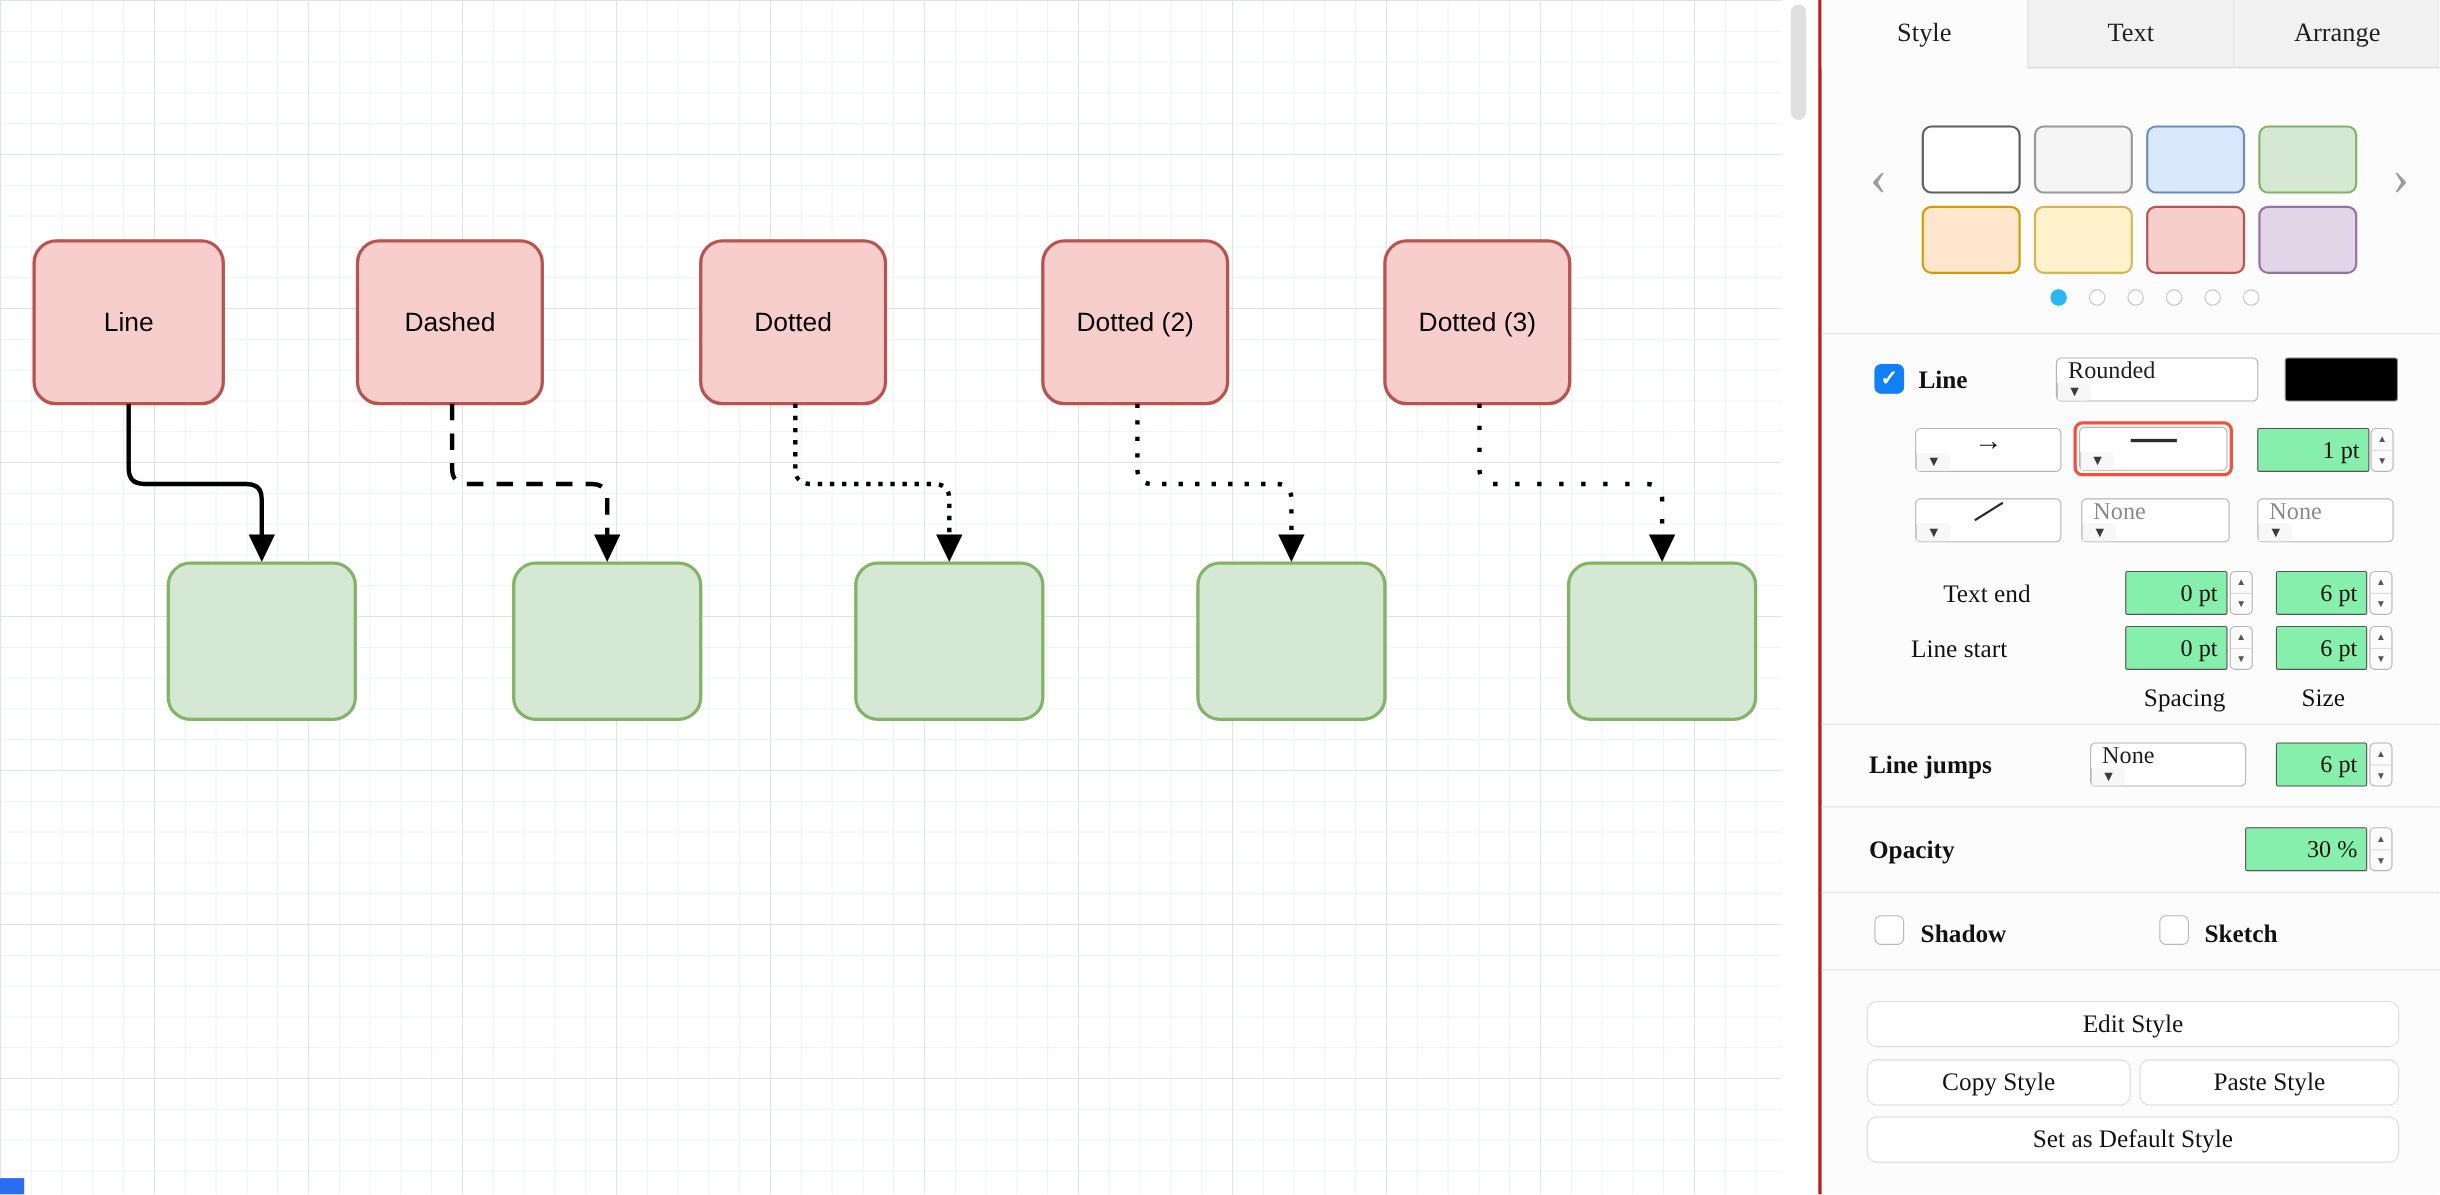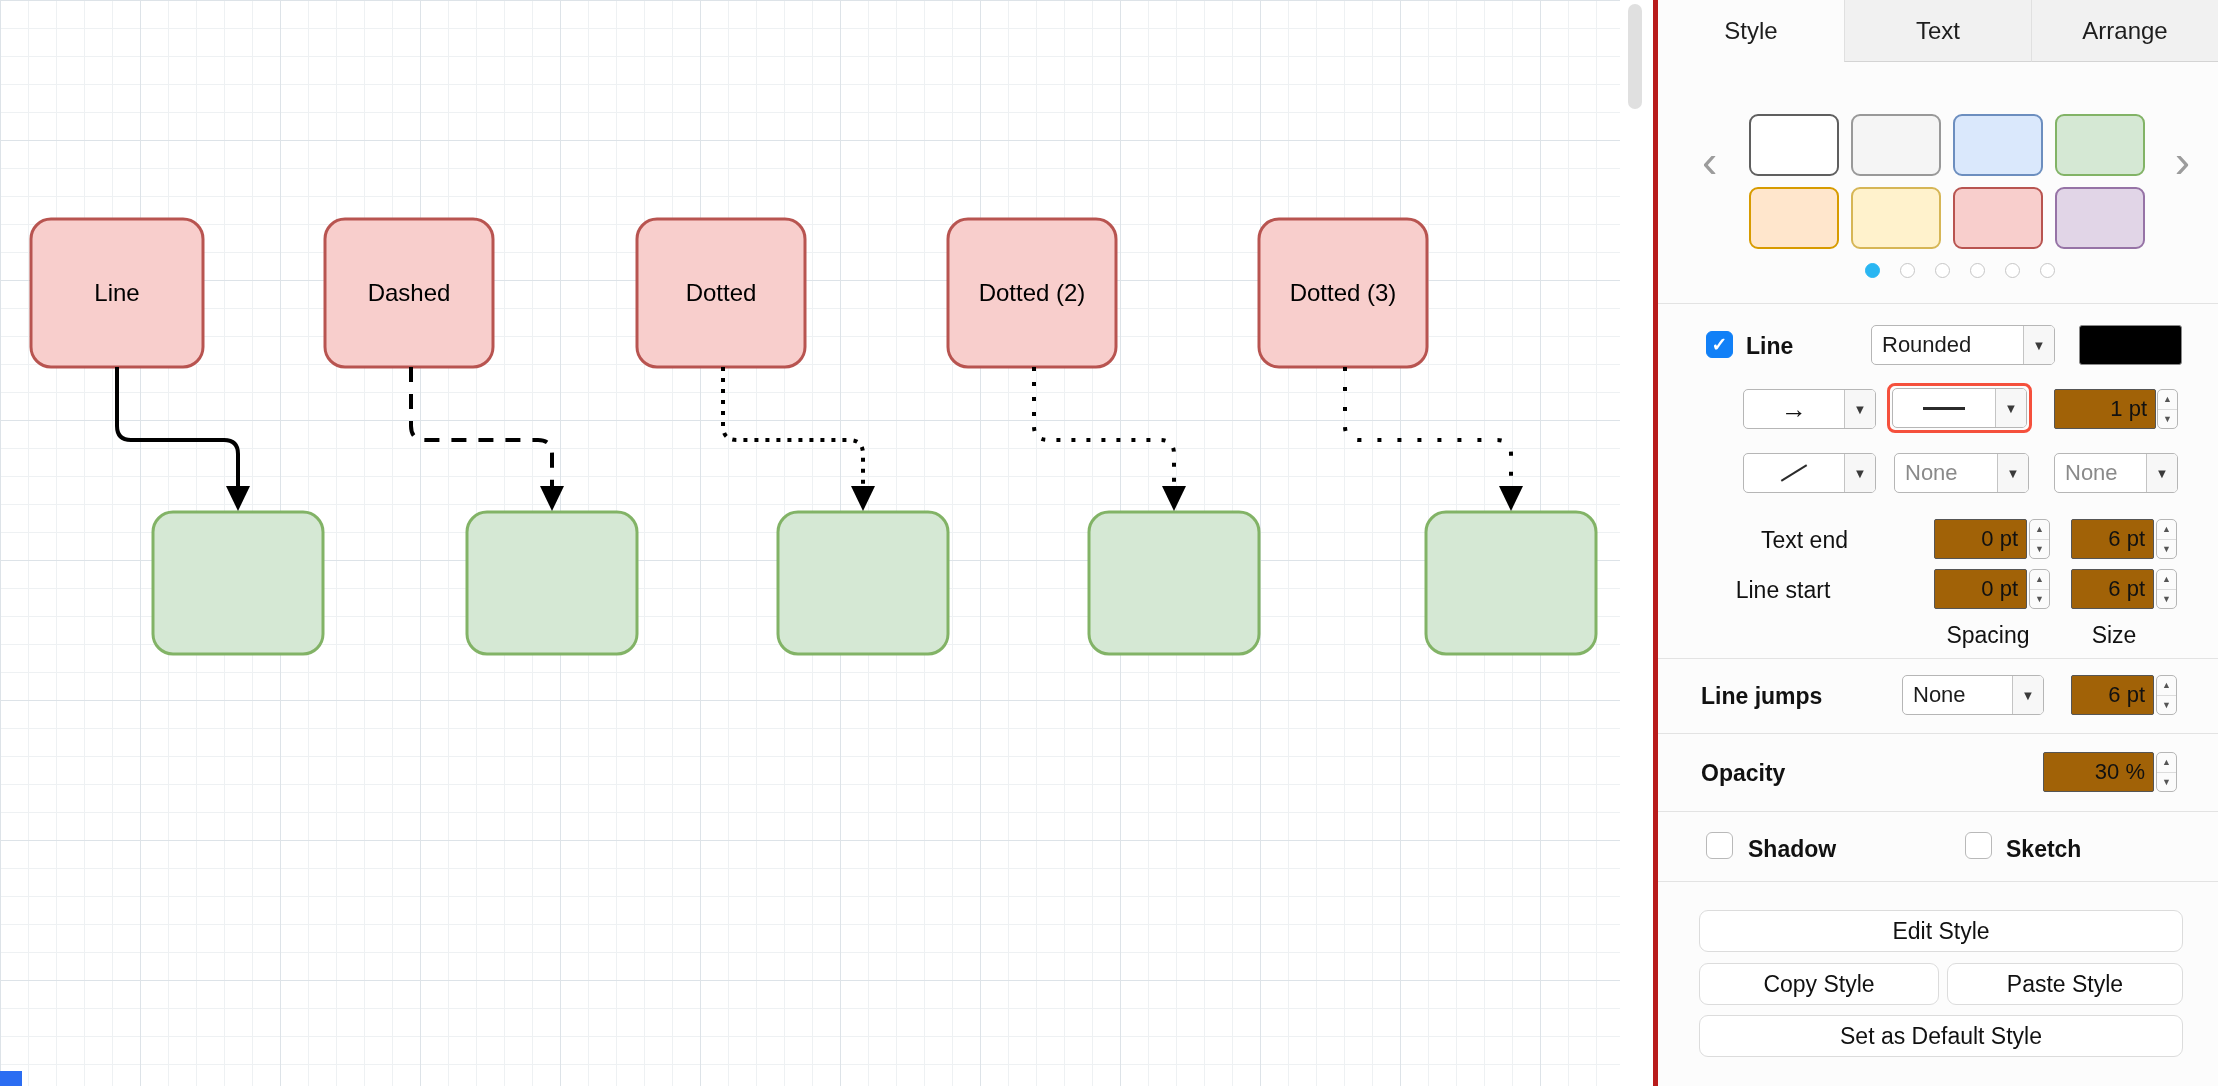--- a/index.html
+++ b/index.html
@@ -21,21 +21,21 @@
     background-size:140px 140px, 140px 140px, 28px 28px, 28px 28px;
   }
   .gutter { position:absolute; left:1620px; top:0; width:33px; height:1086px; background:#fff; }
   .vthumb { position:absolute; left:8px; top:4px; width:14px; height:105px; border-radius:7px; background:#e0e0e0; }
   .corner-blue { position:absolute; left:0; bottom:0; width:22px; height:15px; background:#2b6df2; }
   svg text { font-family:"Liberation Sans", sans-serif; }
 
   
   .panel {
     position:absolute; left:1653px; top:0; width:565px; height:1086px;
-    background:#fcfcfc; border-left:5px solid #b91c1c; box-sizing:border-box;
+    background:#fcfcfc; border-left:3px solid #b91c1c; box-sizing:border-box;font-family:Liberation Serif, serif;
   }
   .tabbar { position:absolute; left:0; top:0; right:0; height:62px; display:flex; }
   .tab {
     flex:1; display:flex; align-items:center; justify-content:center;
     font-size:24px; color:#1d1d1d; background:#f1f1f1;
     border-bottom:1px solid #d4d4d4; border-left:1px solid #e0e0e0; box-sizing:border-box;
   }
   .tab:first-child { border-left:none; }
   .tab.active { background:#fcfcfc; border-bottom:1px solid transparent; }
 
@@ -52,33 +52,33 @@
   .dots { position:absolute; left:0; right:0; top:263px; display:flex; justify-content:center; gap:20px; transform:translateX(22px); }
   .dot { width:15px; height:15px; border-radius:50%; box-sizing:border-box; background:#fff; border:1.5px solid #c6c6c6; }
 
   .divider { position:absolute; left:0; right:0; height:1px; background:#e3e3e3; }
 
   .lbl { position:absolute; font-size:23px; color:#111; white-space:nowrap; }
   .bold { font-weight:bold; }
 
   .combo {
     position:absolute; display:flex; align-items:stretch; height:40px; box-sizing:border-box;
-    background:#fff; border:1px solid #b6b6b6; border-radius:5px;
+    background:#fff; border:1px solid #b6b6b6; border-radius:5px;flex-direction:column;
   }
   .combo .txt { flex:1; display:flex; align-items:center; padding-left:10px; font-size:22px; color:#1c1c1c; overflow:hidden; }
   .combo .txt.muted { color:#8a8a8a; }
   .combo .btn {
     width:30px; border-left:1px solid #c4c4c4; display:flex; align-items:center; justify-content:center;
     font-size:13px; color:#3a3a3a; background:#f7f7f7; border-radius:0 4px 4px 0;
   }
   .hl-wrap { position:absolute; border:3px solid #f5503c; border-radius:8px; padding:2px; }
   .hl-wrap .combo { position:static; width:135px; }
 
   .num {
-    position:absolute; height:40px; box-sizing:border-box; background:#a16207; border:1px solid #555;
+    position:absolute; height:40px; box-sizing:border-box; background:#86efac; border:1px solid #555;
     border-radius:2px; display:flex; align-items:center; justify-content:flex-end;
     padding-right:8px; font-size:22px; color:#111;padding-left:12px;
   }
   .stepper {
     position:absolute; width:21px; height:40px; box-sizing:border-box; border:1px solid #b6b6b6;
     border-radius:5px; background:#fbfbfb; display:flex; flex-direction:column; overflow:hidden;
   }
   .stepper span { flex:1; display:flex; align-items:center; justify-content:center; font-size:9px; color:#555; }
   .stepper span:first-child { border-bottom:1px solid #dcdcdc; }
 

